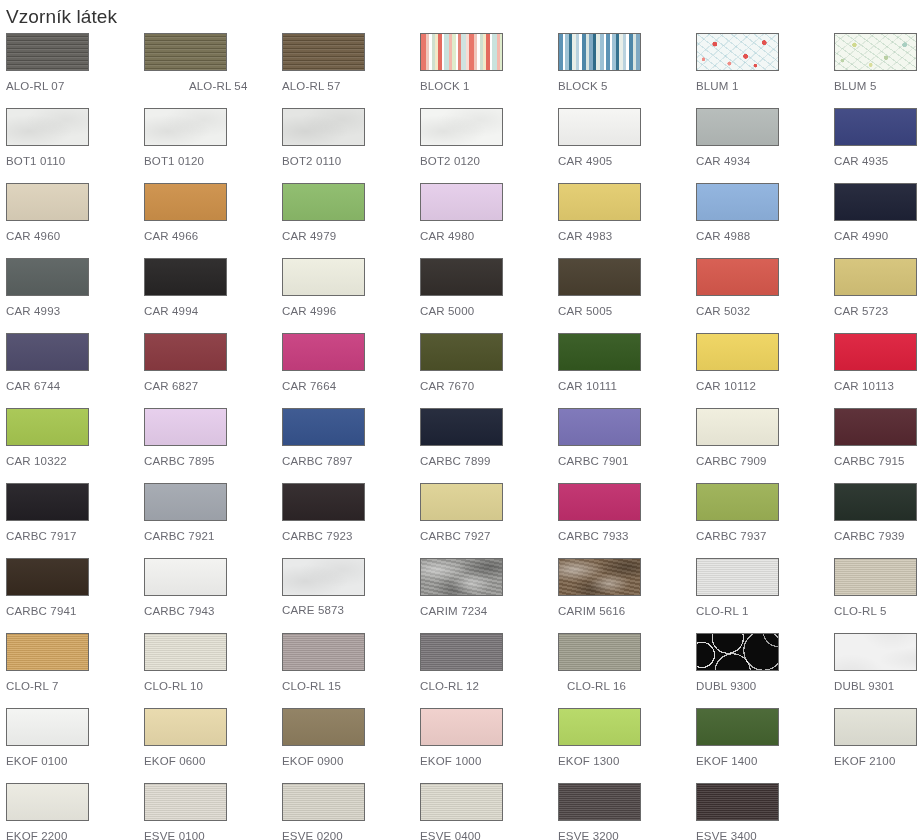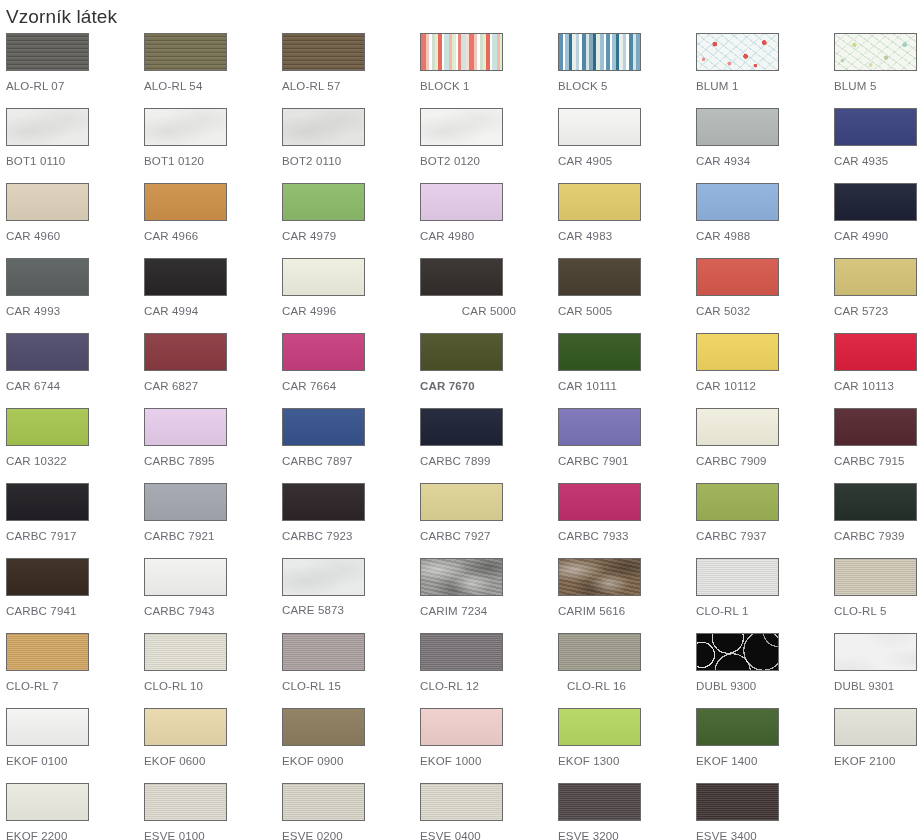--- a/index.html
+++ b/index.html
@@ -65,21 +65,21 @@
     <div class="swatch-cell">
       <div class="swatch-chip" style="background-color: rgb(93, 91, 86); border-color: rgb(107, 107, 107);">
         <div class="tex" style="background: repeating-linear-gradient(0deg, rgba(255, 255, 255, 0.13) 0px, rgba(255, 255, 255, 0.13) 1px, rgba(0, 0, 0, 0.14) 1px, rgba(0, 0, 0, 0.14) 2px, rgba(255, 255, 255, 0.05) 2px, rgba(255, 255, 255, 0.05) 4px);"></div>
       </div>
       <div class="swatch-label" style="color: rgb(106, 106, 114);">ALO-RL 07</div>
     </div>
     <div class="swatch-cell">
       <div class="swatch-chip" style="background-color: rgb(114, 107, 78); border-color: rgb(107, 107, 107);">
         <div class="tex" style="background: repeating-linear-gradient(0deg, rgba(255, 255, 255, 0.13) 0px, rgba(255, 255, 255, 0.13) 1px, rgba(0, 0, 0, 0.14) 1px, rgba(0, 0, 0, 0.14) 2px, rgba(255, 255, 255, 0.05) 2px, rgba(255, 255, 255, 0.05) 4px);"></div>
       </div>
-      <div class="swatch-label" style="color: rgb(106, 106, 114);">ALO-RL 54</div>
+      <div class="swatch-label" style="color: rgb(106, 106, 114); margin-left: 45px;">ALO-RL 54</div>
     </div>
     <div class="swatch-cell">
       <div class="swatch-chip" style="background-color: rgb(107, 89, 64); border-color: rgb(107, 107, 107);">
         <div class="tex" style="background: repeating-linear-gradient(0deg, rgba(255, 255, 255, 0.13) 0px, rgba(255, 255, 255, 0.13) 1px, rgba(0, 0, 0, 0.14) 1px, rgba(0, 0, 0, 0.14) 2px, rgba(255, 255, 255, 0.05) 2px, rgba(255, 255, 255, 0.05) 4px);"></div>
       </div>
       <div class="swatch-label" style="color: rgb(106, 106, 114);">ALO-RL 57</div>
     </div>
     <div class="swatch-cell">
       <div class="swatch-chip" style="background-color: rgb(232, 189, 180); border-color: rgb(107, 107, 107);">
         <div class="tex" style="background: repeating-linear-gradient(90deg, rgb(232, 118, 106) 0px, rgb(232, 118, 106) 5px, rgb(240, 200, 189) 5px, rgb(240, 200, 189) 8px, rgb(255, 255, 255) 8px, rgb(255, 255, 255) 11px, rgb(207, 224, 207) 11px, rgb(207, 224, 207) 14px, rgb(242, 233, 201) 14px, rgb(242, 233, 201) 17px, rgb(227, 107, 94) 17px, rgb(227, 107, 94) 21px, rgb(255, 255, 255) 21px, rgb(255, 255, 255) 23px, rgb(201, 226, 221) 23px, rgb(201, 226, 221) 28px, rgb(244, 185, 173) 28px, rgb(244, 185, 173) 31px, rgb(223, 236, 205) 31px, rgb(223, 236, 205) 35px, rgb(255, 255, 255) 35px, rgb(255, 255, 255) 37px, rgb(229, 135, 123) 37px, rgb(229, 135, 123) 40px, rgb(207, 227, 224) 40px, rgb(207, 227, 224) 45px, rgb(246, 221, 212) 45px, rgb(246, 221, 212) 48px);"></div>
@@ -203,21 +203,21 @@
     <div class="swatch-cell">
       <div class="swatch-chip" style="background-color: rgb(238, 238, 224); border-color: rgb(107, 107, 107);">
         <div class="tex" style="background: linear-gradient(rgba(255, 255, 255, 0.05), rgba(0, 0, 0, 0.05));"></div>
       </div>
       <div class="swatch-label" style="color: rgb(106, 106, 114);">CAR 4996</div>
     </div>
     <div class="swatch-cell">
       <div class="swatch-chip" style="background-color: rgb(51, 46, 43); border-color: rgb(107, 107, 107);">
         <div class="tex" style="background: linear-gradient(rgba(255, 255, 255, 0.05), rgba(0, 0, 0, 0.05));"></div>
       </div>
-      <div class="swatch-label" style="color: rgb(106, 106, 114); text-align: center;">CAR 5000</div>
+      <div class="swatch-label" style="color: rgb(106, 106, 114);">CAR 5000</div>
     </div>
     <div class="swatch-cell">
       <div class="swatch-chip" style="background-color: rgb(73, 63, 47); border-color: rgb(107, 107, 107);">
         <div class="tex" style="background: linear-gradient(rgba(255, 255, 255, 0.05), rgba(0, 0, 0, 0.05));"></div>
       </div>
       <div class="swatch-label" style="color: rgb(106, 106, 114);">CAR 5005</div>
     </div>
     <div class="swatch-cell">
       <div class="swatch-chip" style="background-color: rgb(214, 88, 76); border-color: rgb(107, 107, 107);">
         <div class="tex" style="background: linear-gradient(rgba(255, 255, 255, 0.05), rgba(0, 0, 0, 0.05));"></div>
@@ -245,21 +245,21 @@
     <div class="swatch-cell">
       <div class="swatch-chip" style="background-color: rgb(200, 62, 127); border-color: rgb(107, 107, 107);">
         <div class="tex" style="background: linear-gradient(rgba(255, 255, 255, 0.05), rgba(0, 0, 0, 0.05));"></div>
       </div>
       <div class="swatch-label" style="color: rgb(106, 106, 114);">CAR 7664</div>
     </div>
     <div class="swatch-cell">
       <div class="swatch-chip" style="background-color: rgb(77, 81, 40); border-color: rgb(107, 107, 107);">
         <div class="tex" style="background: linear-gradient(rgba(255, 255, 255, 0.05), rgba(0, 0, 0, 0.05));"></div>
       </div>
-      <div class="swatch-label" style="color: rgb(106, 106, 114); font-weight: bold;">CAR 7670</div>
+      <div class="swatch-label" style="color: rgb(106, 106, 114);">CAR 7670</div>
     </div>
     <div class="swatch-cell">
       <div class="swatch-chip" style="background-color: rgb(51, 88, 31); border-color: rgb(107, 107, 107);">
         <div class="tex" style="background: linear-gradient(rgba(255, 255, 255, 0.05), rgba(0, 0, 0, 0.05));"></div>
       </div>
       <div class="swatch-label" style="color: rgb(106, 106, 114);">CAR 10111</div>
     </div>
     <div class="swatch-cell">
       <div class="swatch-chip" style="background-color: rgb(239, 212, 94); border-color: rgb(107, 107, 107);">
         <div class="tex" style="background: linear-gradient(rgba(255, 255, 255, 0.05), rgba(0, 0, 0, 0.05));"></div>

